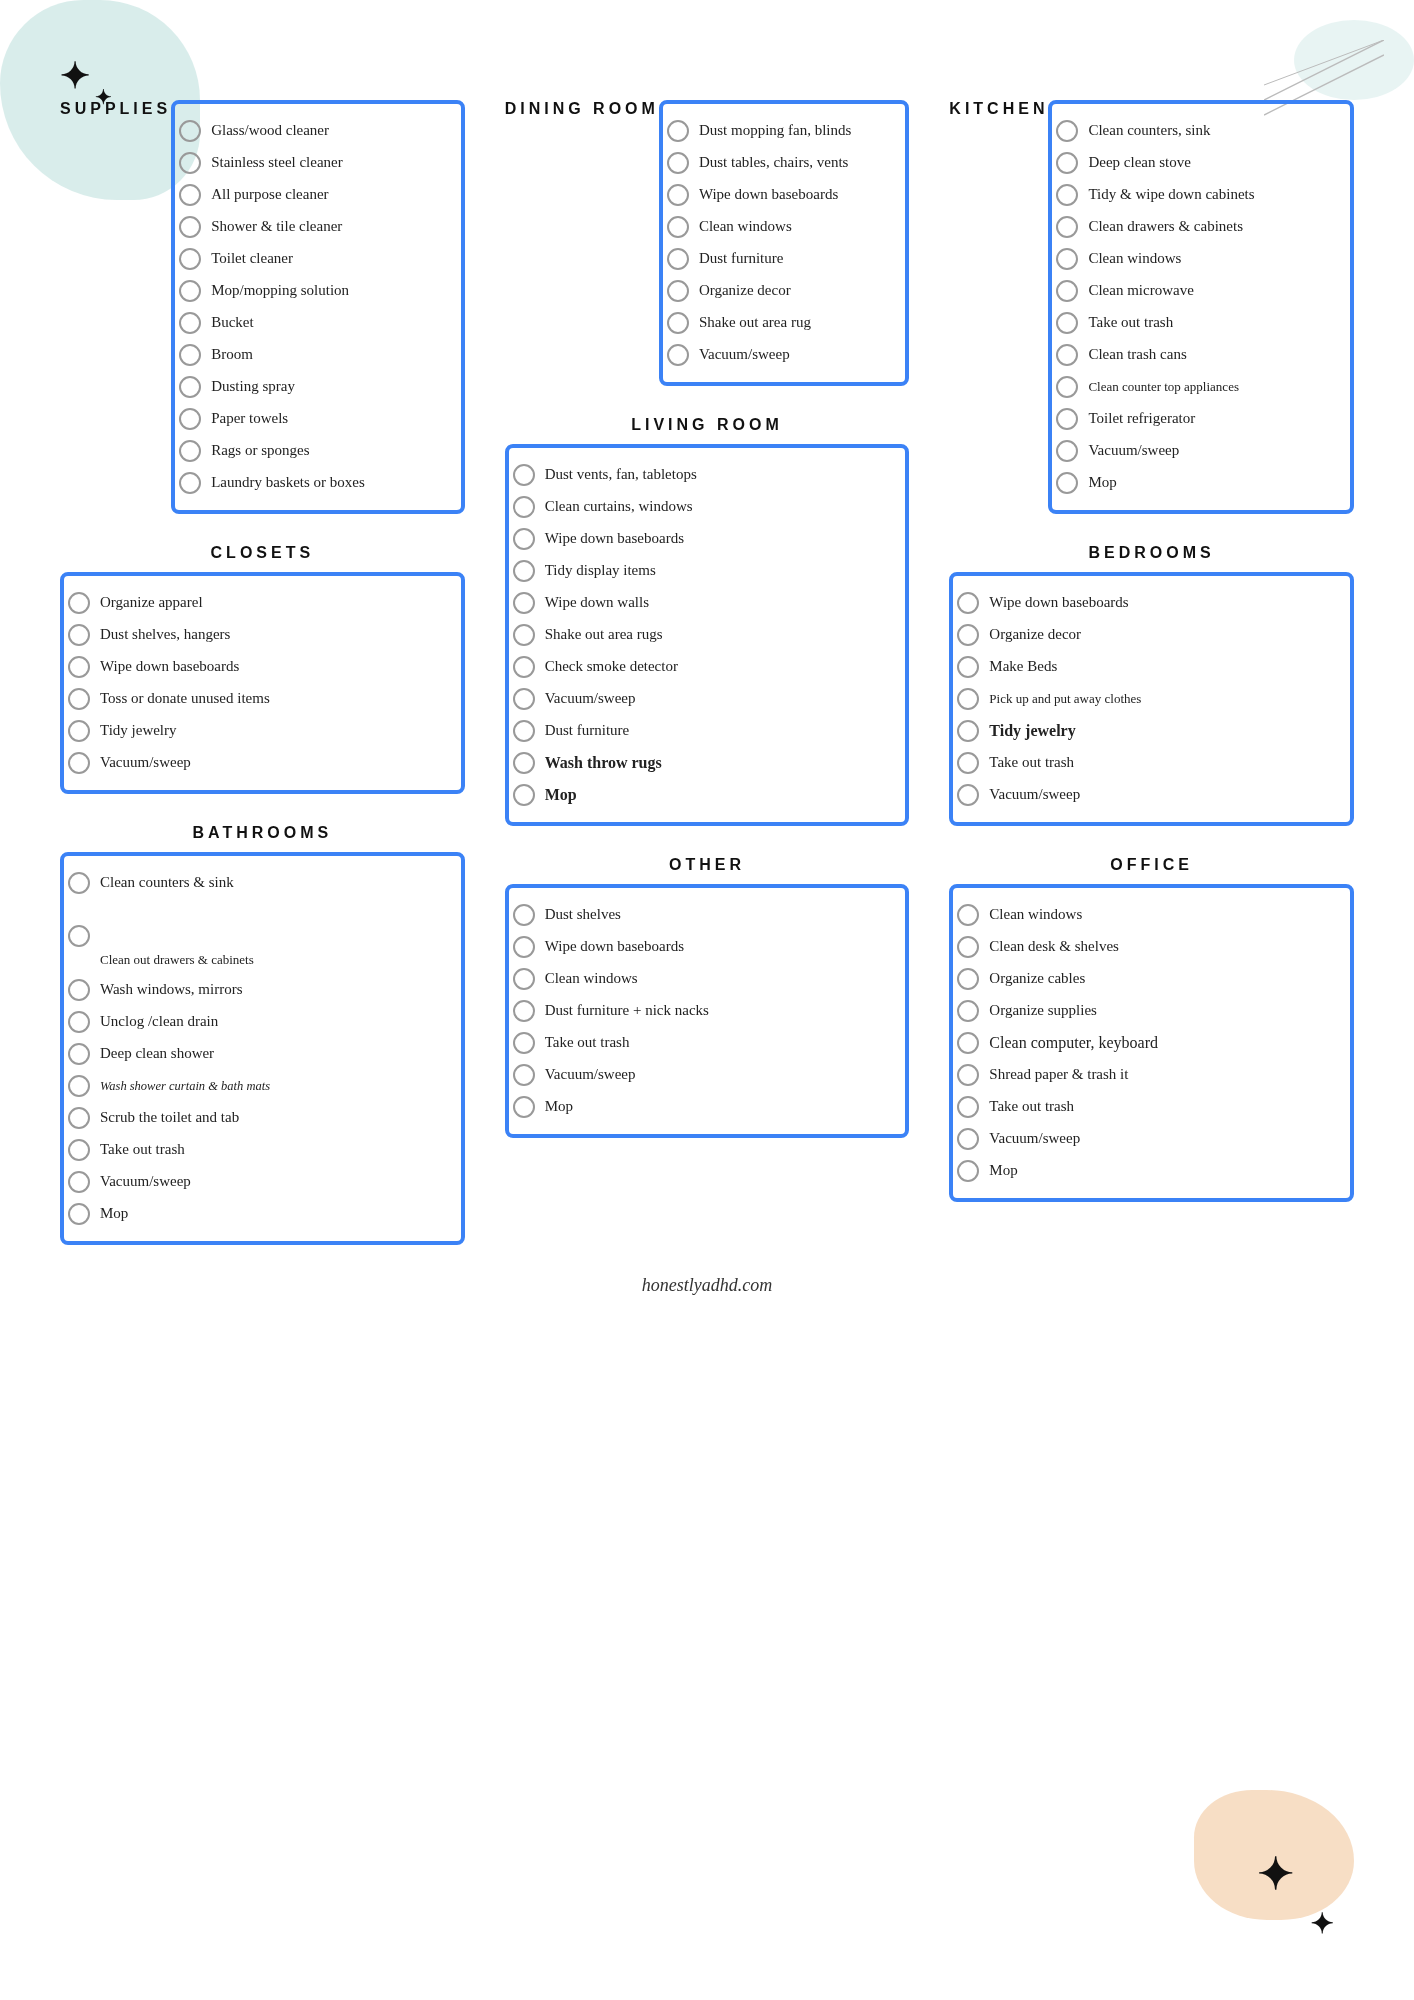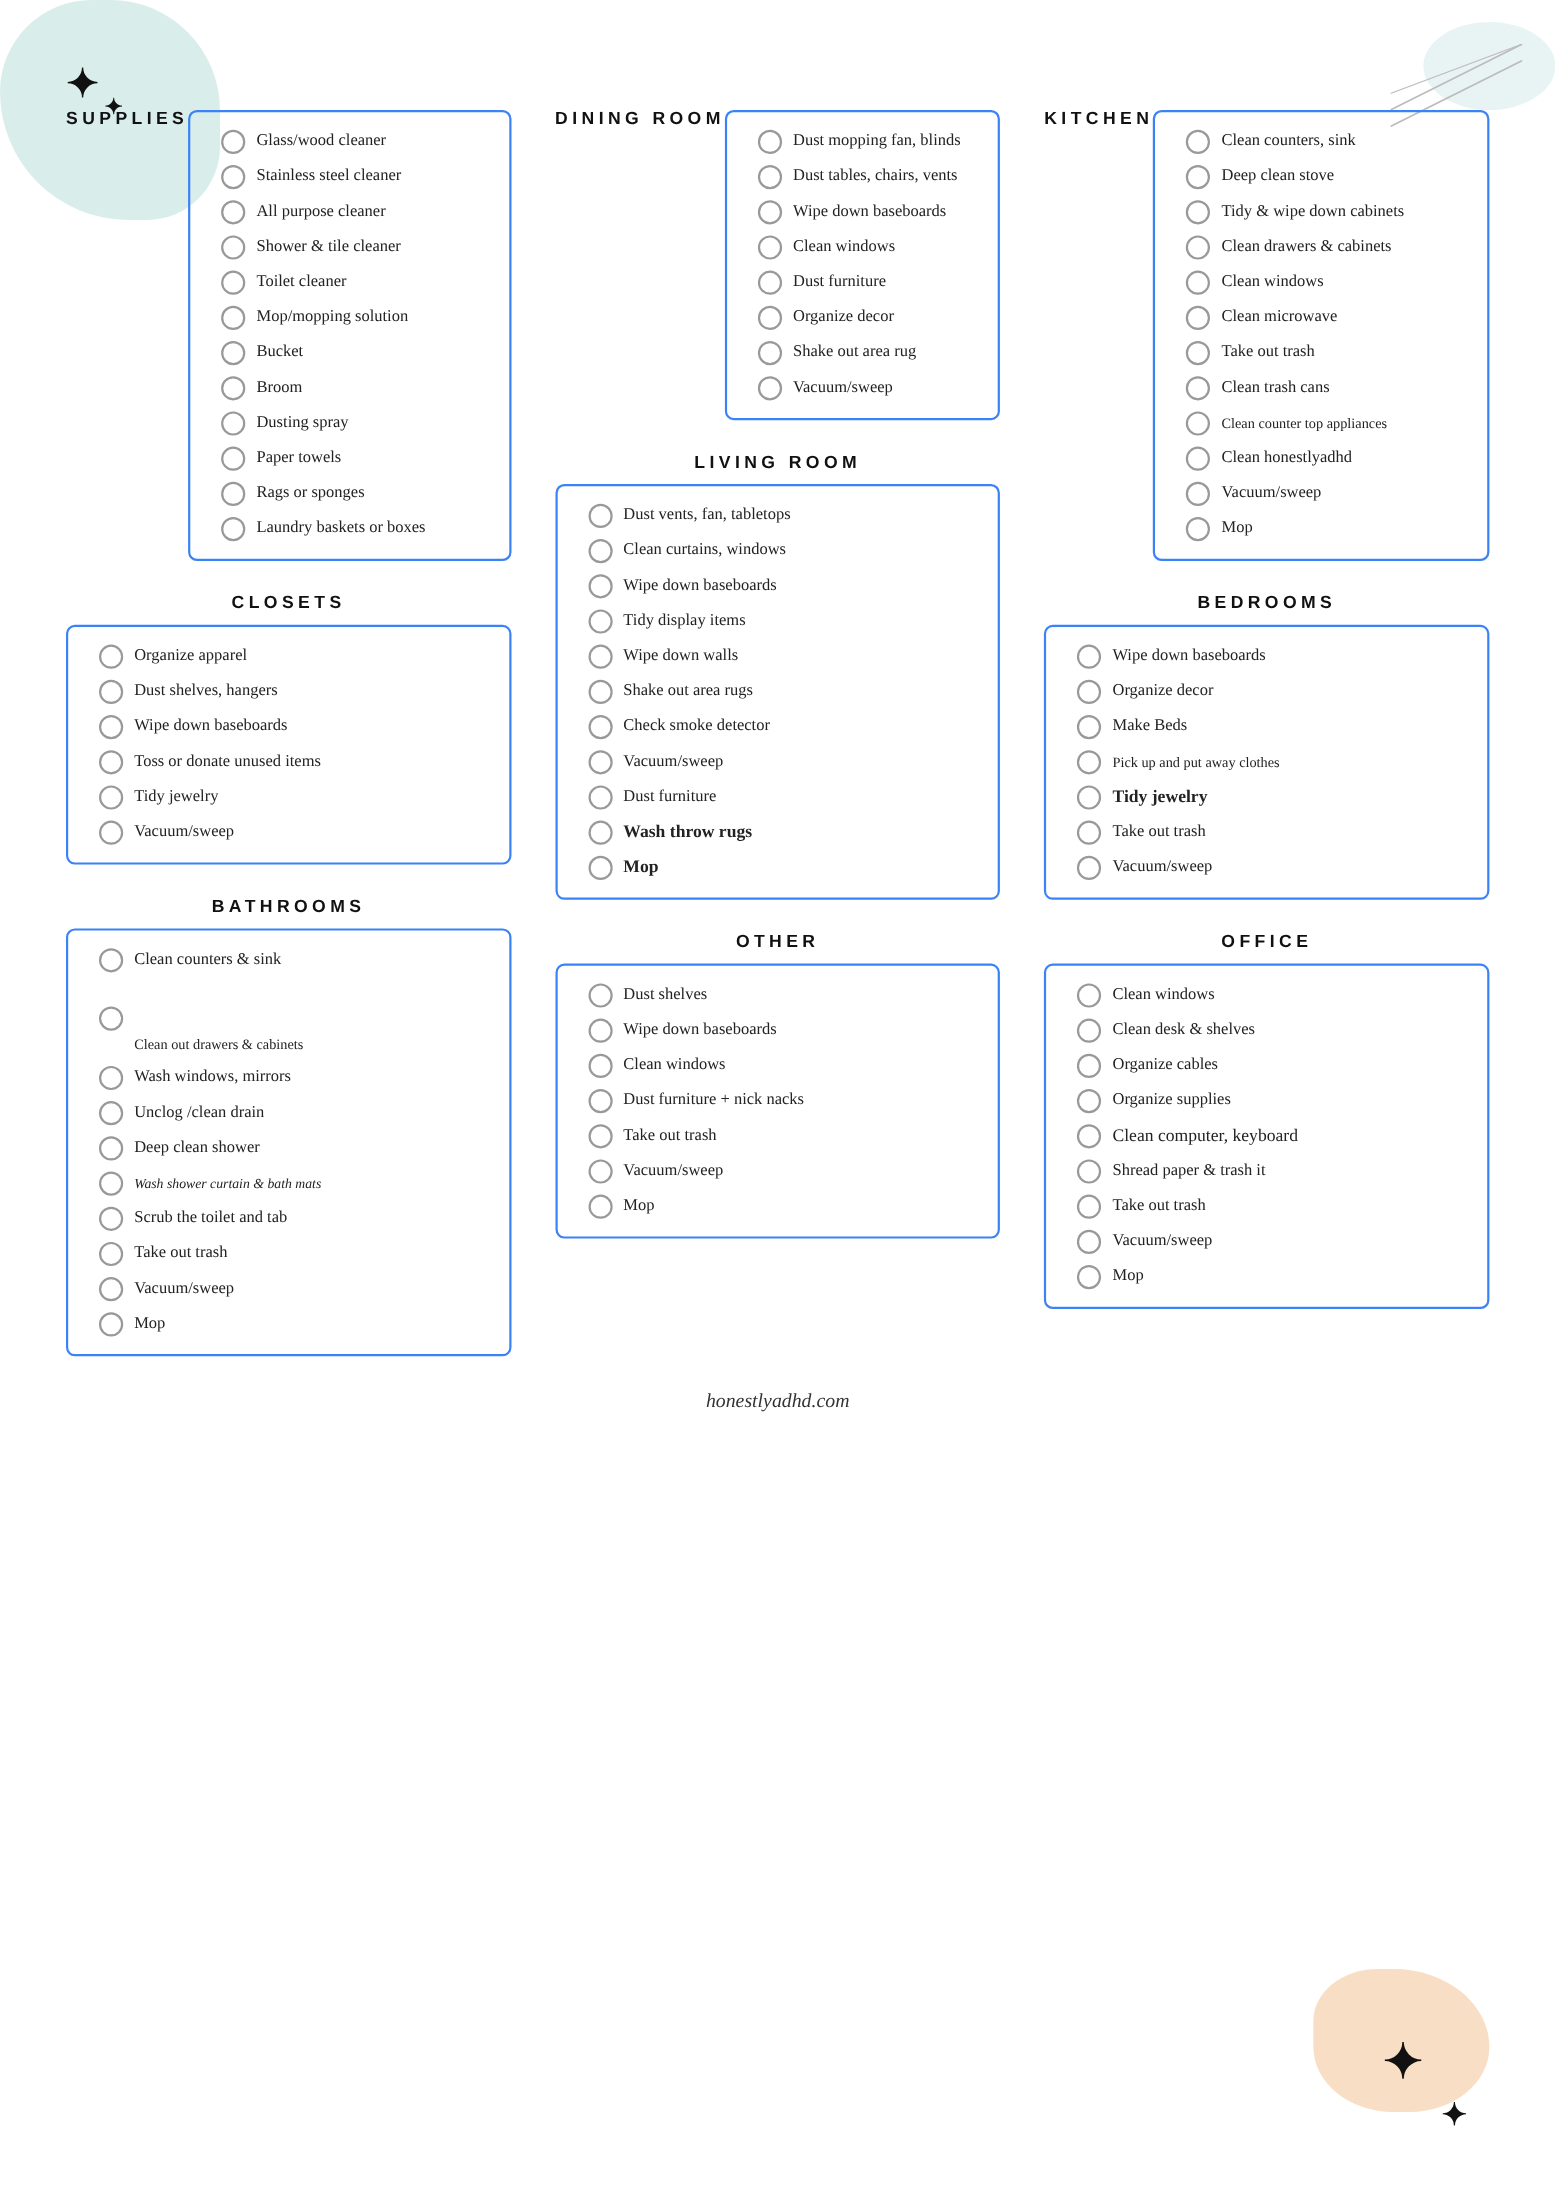--- a/index.html
+++ b/index.html
@@ -113,23 +113,23 @@
       font-size: 16px;
       font-weight: 700;
       letter-spacing: 4px;
       text-transform: uppercase;
       text-align: center;
       color: #111;
       margin-bottom: 10px;
     }
 
     .checklist-box {
-      border: 2px solid #3b82f6;
+      border: 4px solid #3b82f6;
       border-radius: 8px;
-      padding: 16px 28px;
+      padding: 16px 4px;
       flex: 1;
     }
 
     .checklist-item {
       display: flex;
       align-items: center;
       margin-bottom: 10px;
       gap: 10px;
     }
 
@@ -500,21 +500,21 @@
           <div class="checklist-item">
               <div class="checkbox"></div>
               <span class="item-text">Clean trash cans</span>
             </div>
           <div class="checklist-item">
               <div class="checkbox"></div>
               <span class="item-text" style="font-size:13px;">Clean counter top appliances</span>
             </div>
           <div class="checklist-item">
               <div class="checkbox"></div>
-              <span class="item-text">Clean honestlyadhd</span>
+              <span class="item-text">Toilet refrigerator</span>
             </div>
           <div class="checklist-item">
               <div class="checkbox"></div>
               <span class="item-text">Vacuum/sweep</span>
             </div>
           <div class="checklist-item">
               <div class="checkbox"></div>
               <span class="item-text">Mop</span>
             </div>
         </div>

